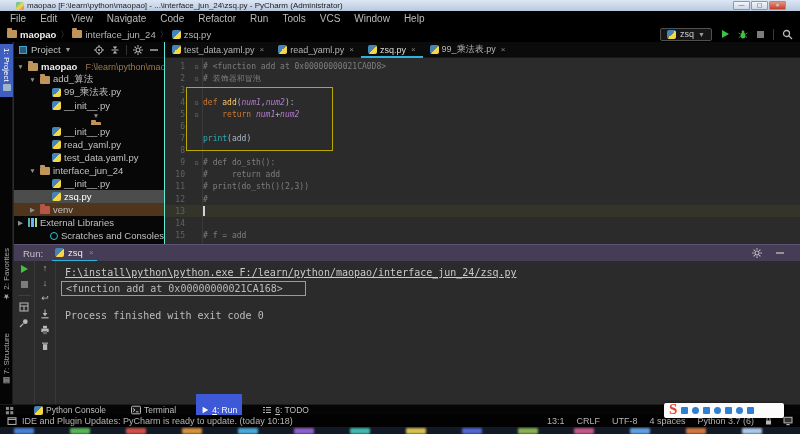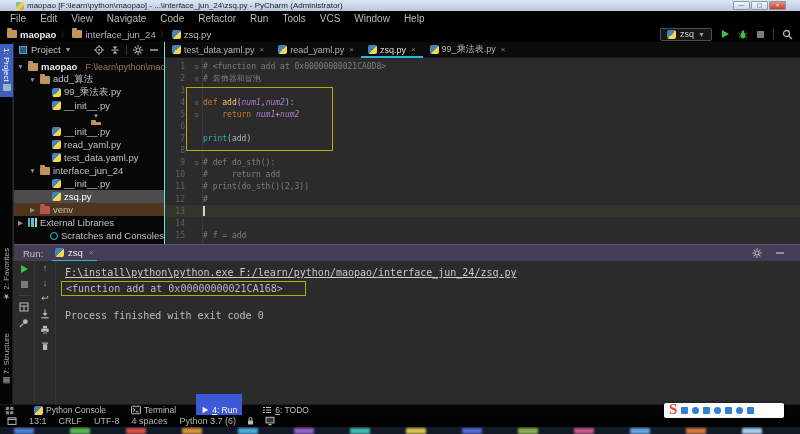--- a/index.html
+++ b/index.html
@@ -618,20 +618,21 @@
       </span>
     </div>
 
   <div class="status-bar">
     <span class="sb-ic" style="margin-left:0" id="sb-window-icon">
         <svg width="10" height="10" viewBox="0 0 10 10">
           <rect x="1" y="1.8" width="8" height="6.6" fill="none" stroke="#b8b8b8"></rect>
           <line x1="1" y1="3.4" x2="9" y2="3.4" stroke="#b8b8b8"></line>
         </svg>
       </span>
+    <span class="sb-msg">IDE and Plugin Updates: PyCharm is ready to update. (today 10:18)</span>
     <span id="sb-right" style="display:flex;align-items:center;">
         <span class="sb-seg">13:1</span>
         <span class="sb-seg">CRLF</span>
         <span class="sb-seg">UTF-8</span>
         <span class="sb-seg">4 spaces</span>
         <span class="sb-seg">Python 3.7 (6)</span>
         <span class="sb-ic">
           <svg width="9" height="10" viewBox="0 0 9 10">
             <path d="M3 4.5V3a1.5 1.5 0 013 0v1.5" fill="none" stroke="#b8b8b8"></path>
             <rect x="2" y="4.5" width="5" height="4" fill="#b8b8b8"></rect>

